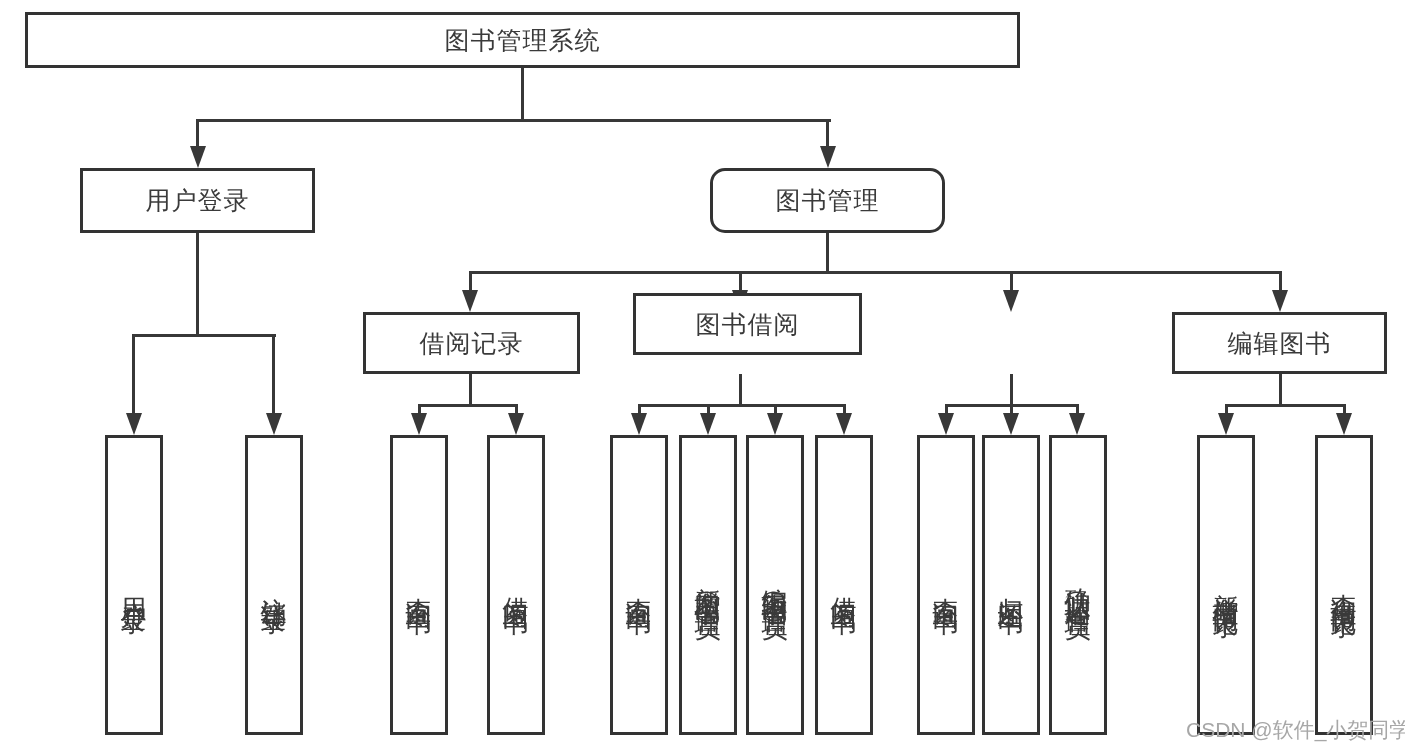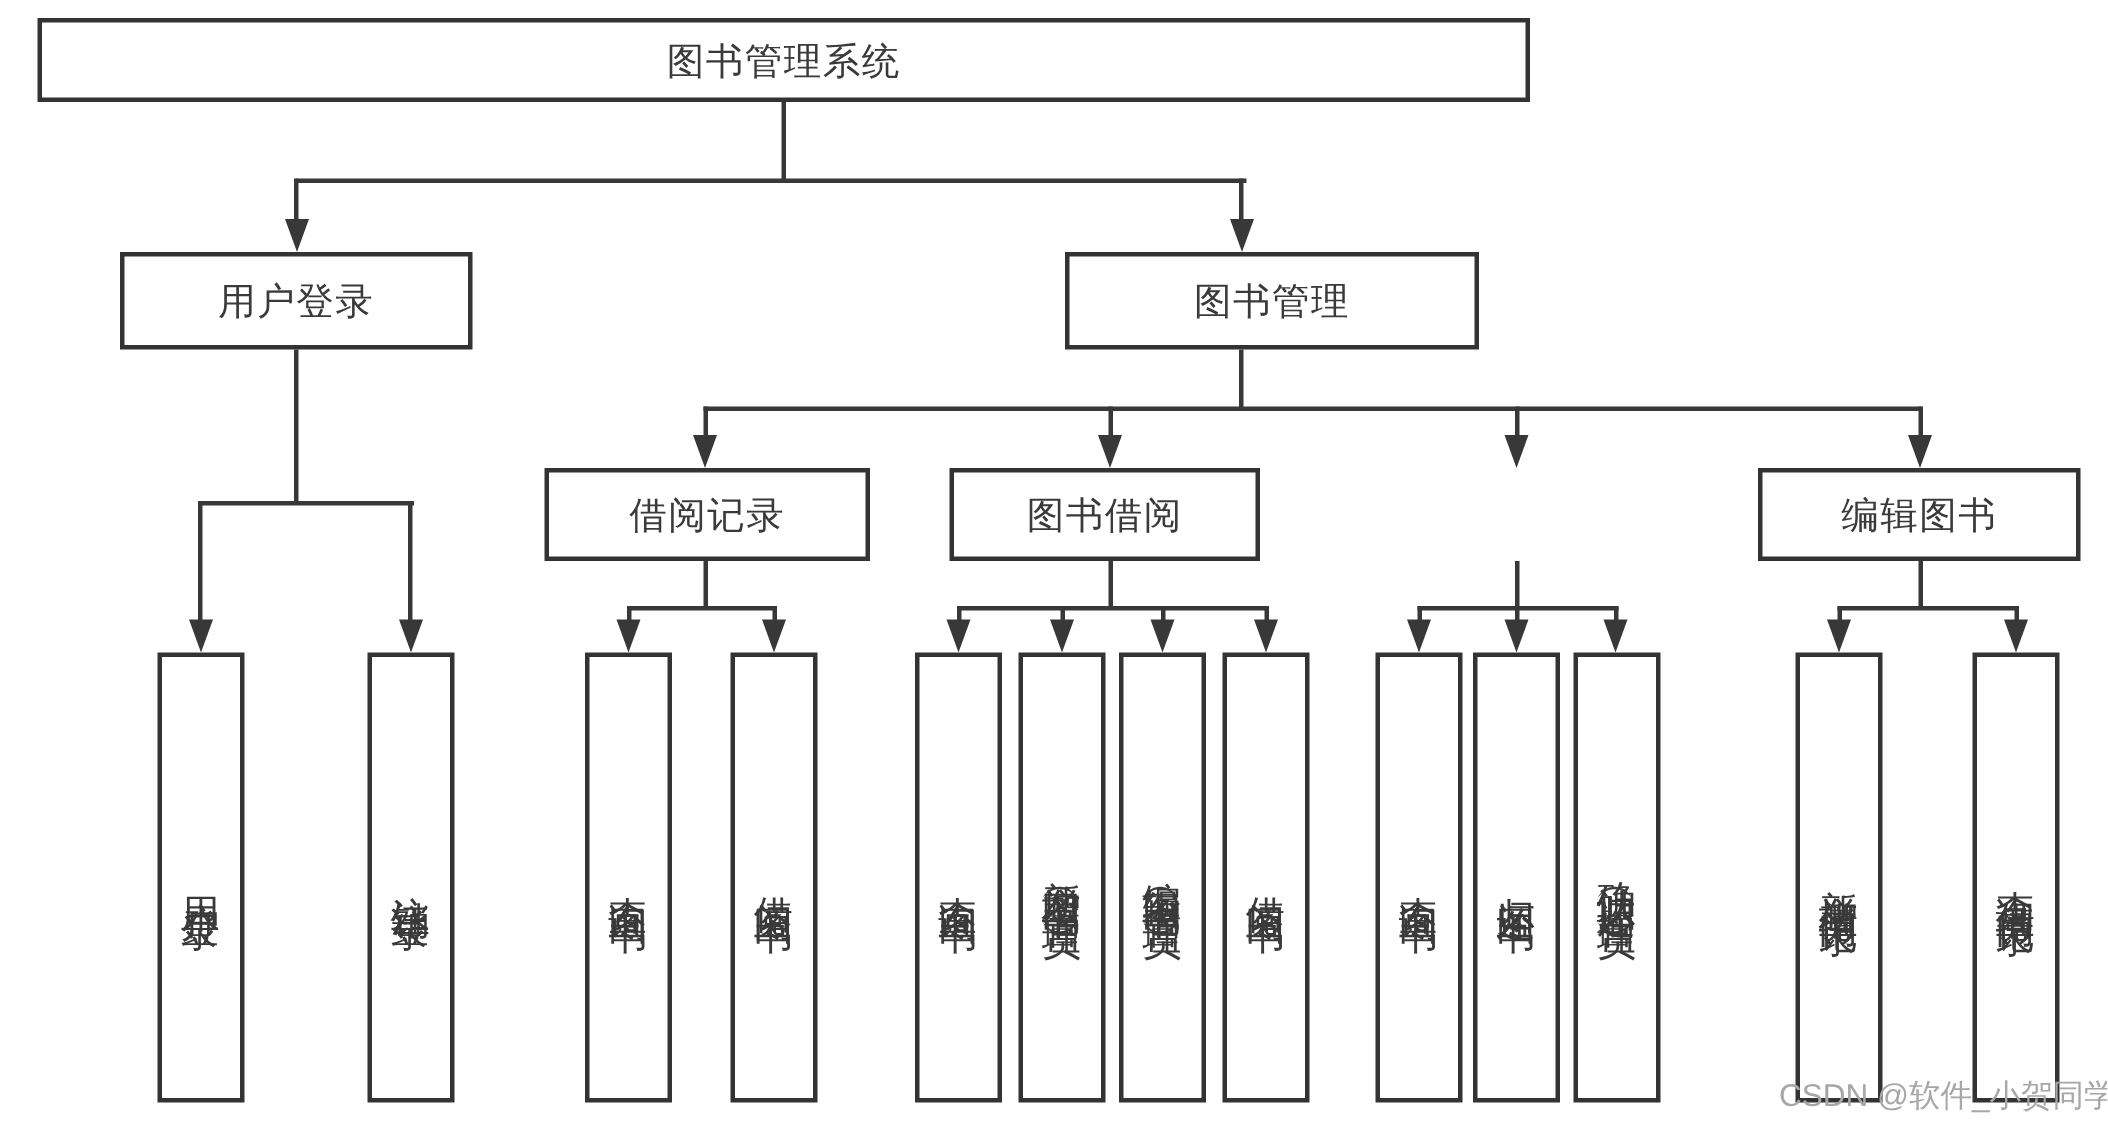--- a/index.html
+++ b/index.html
@@ -66,21 +66,21 @@
   <div class="vline" style="left:521px; top:68px;  width:3px; height:53px;"></div>
   <div class="hline" style="left:197px; top:119px; width:634px; height:3px;"></div>
   <div class="vline" style="left:196px; top:119px; width:3px; height:30px;"></div>
   <div class="arrow" style="left:190px; top:146px;"></div>
   <div class="vline" style="left:826px; top:119px; width:3px; height:30px;"></div>
   <div class="arrow" style="left:820px; top:146px;"></div>
 
   <div class="node" style="left:80px; top:168px; width:235px; height:65px;">
     <span>用户登录</span>
   </div>
-  <div class="node" style="left:710px; top:168px; width:276px; height:65px;">
+  <div class="node" style="left:710px; top:168px; width:235px; height:65px;border-radius:15px;">
     <span>图书管理</span>
   </div>
 
   <div class="vline" style="left:196px; top:233px; width:3px; height:102px;"></div>
   <div class="hline" style="left:133px; top:334px; width:143px; height:3px;"></div>
   <div class="vline" style="left:132px; top:334px; width:3px; height:80px;"></div>
   <div class="arrow" style="left:126px; top:413px;"></div>
   <div class="vline" style="left:272px; top:334px; width:3px; height:80px;"></div>
   <div class="arrow" style="left:266px; top:413px;"></div>
 
@@ -91,21 +91,21 @@
   <div class="vline" style="left:739px;  top:271px; width:3px; height:22px;"></div>
   <div class="arrow" style="left:732px;  top:290px;"></div>
   <div class="vline" style="left:1010px; top:271px; width:3px; height:22px;"></div>
   <div class="arrow" style="left:1003px; top:290px;"></div>
   <div class="vline" style="left:1279px; top:271px; width:3px; height:22px;"></div>
   <div class="arrow" style="left:1272px; top:290px;"></div>
 
   <div class="node" style="left:363px; top:312px; width:217px; height:62px;">
     <span>借阅记录</span>
   </div>
-  <div class="node" style="left:633px; top:312px; width:207px; height:62px;">
+  <div class="node" style="left:633px; top:293px; width:229px; height:62px;">
     <span>图书借阅</span>
   </div>
   <div class="node" style="left:1172px; top:312px; width:215px; height:62px;">
     <span>编辑图书</span>
   </div>
 
   <div class="vline" style="left:469px; top:374px; width:3px; height:32px;"></div>
   <div class="hline" style="left:418px; top:404px; width:100px; height:3px;"></div>
   <div class="vline" style="left:418px; top:404px; width:3px; height:12px;"></div>
   <div class="arrow" style="left:411px; top:413px;"></div>

